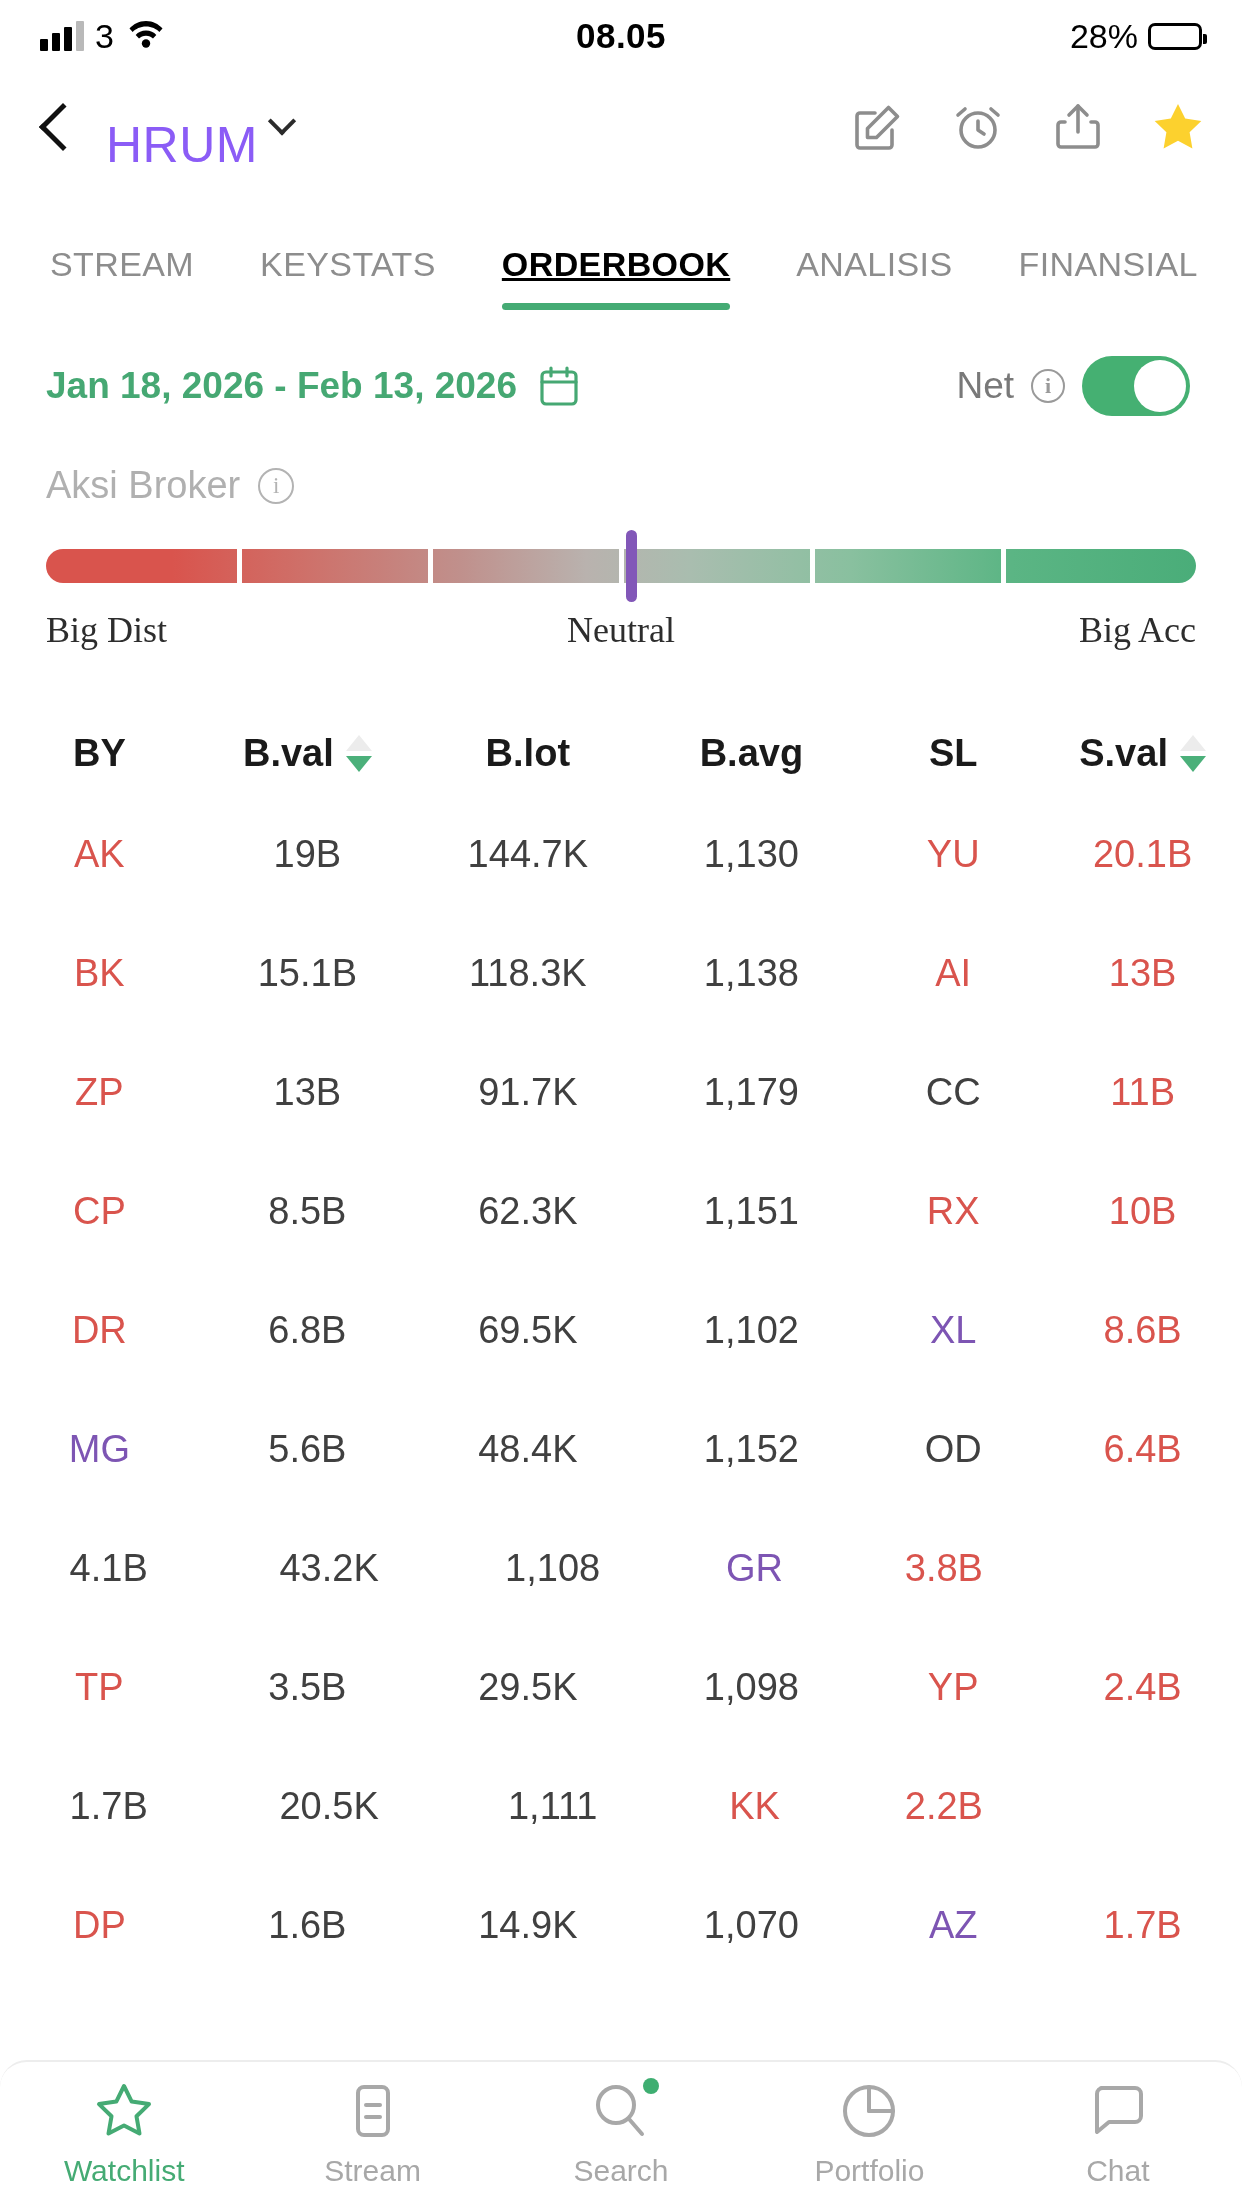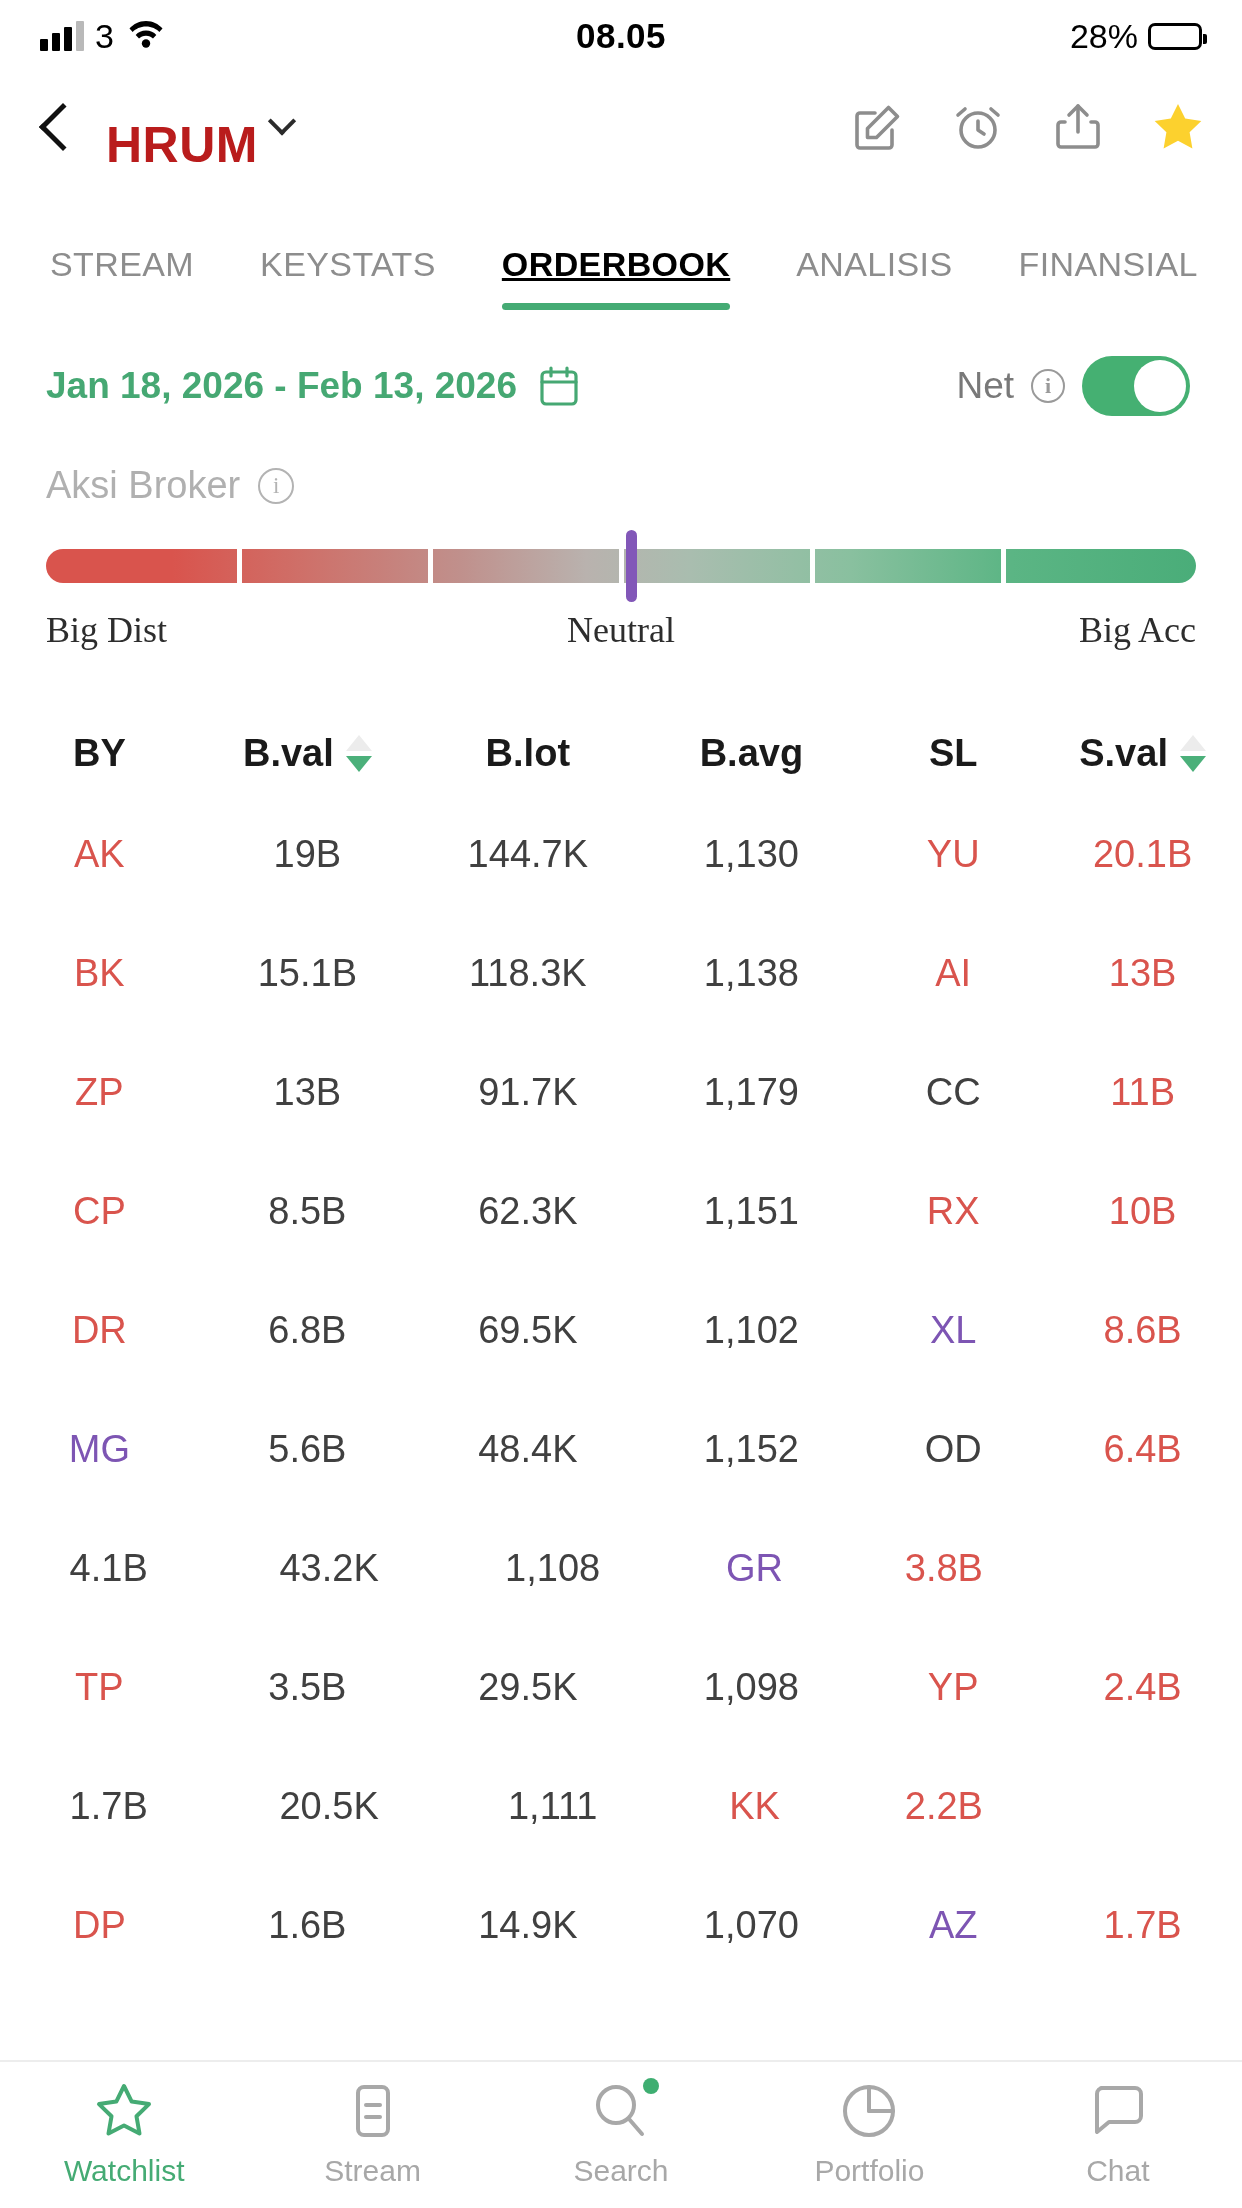--- a/index.html
+++ b/index.html
@@ -51,21 +51,21 @@
   }
   .back-chevron {
     width: 34px; height: 34px;
     border-left: 5px solid #111; border-bottom: 5px solid #111;
     transform: rotate(45deg);
     margin-right: 26px;
     flex: 0 0 auto;
   }
   .ticker-wrap { display: flex; align-items: center; gap: 14px; }
   .ticker {
-    font-size: 50px; font-weight: 700; color: #b91c1c; letter-spacing: 0.5px; margin-top: 36px;
+    font-size: 50px; font-weight: 400; color: #8b5cf6; letter-spacing: 0.5px; margin-top: 36px;
   }
   .ticker-caret {
     width: 20px; height: 20px;
     border-right: 4px solid #2b2b2b; border-bottom: 4px solid #2b2b2b;
     transform: rotate(45deg) translate(-4px,-4px);
   }
   .header-actions { margin-left: auto; display: flex; align-items: center; gap: 48px; }
   .hicon { width: 52px; height: 52px; display: block; }
 
   
@@ -206,20 +206,21 @@
   .purple { color: #7d55b3; }
 
   
   .bottomnav {
     position: absolute; left: 0; right: 0; bottom: 0;
     height: 148px;
     border-top: 2px solid #ededed;
     display: flex; align-items: flex-start;
     background: #fff;
     padding-top: 18px;
+    border-radius: 27px;
   }
   .navitem {
     flex: 1; display: flex; flex-direction: column;
     align-items: center; gap: 12px; position: relative;
   }
   .navicon { width: 62px; height: 62px; display: block; }
   .navlabel { font-size: 30px; color: #a8a8a8; }
   .navitem.active .navlabel { color: #45ab74; }
   .dot-badge {
     position: absolute; top: -2px; left: 50%; margin-left: 22px;

